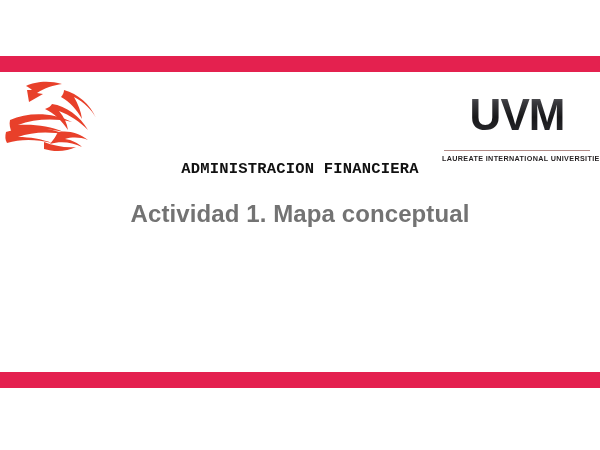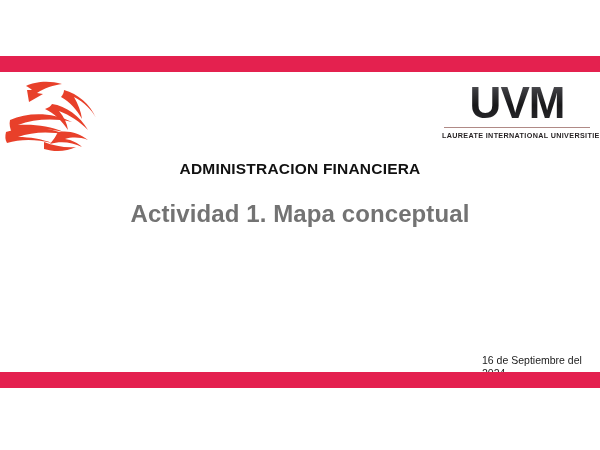--- a/index.html
+++ b/index.html
@@ -53,21 +53,21 @@
     width: 150px;
     height: 62px;
     text-align: center;
   }
   .uvm-wordmark {
     font-family: "Liberation Sans", sans-serif;
     font-weight: bold;
     font-size: 44px;
     letter-spacing: -1px;
     line-height: 46px;
-    margin: 0;
+    margin: 12px;
     background: linear-gradient(180deg, #6f6f73 0%, #3a3a3e 22%, #18181a 55%, #2d2d31 100%);
     -webkit-background-clip: text;
     background-clip: text;
     color: transparent;
     -webkit-text-fill-color: transparent;
   }
   .uvm-rule {
     height: 1px;
     background: #b08a86;
     margin: 1px 2px 3px 2px;
@@ -88,20 +88,21 @@
     top: 160px;
     width: 600px;
     text-align: center;
   }
   .course-title {
     font-size: 15.5px;
     font-weight: bold;
     color: #111111;
     margin: 0;
     letter-spacing: 0.2px;
+    font-family: Liberation Mono, monospace;
   }
   .activity-title {
     font-size: 24px;
     font-weight: bold;
     color: #737373;
     margin: 22px 0 0 0;
     letter-spacing: 0.1px;
   }
 
   
@@ -173,20 +174,16 @@
     <div class="uvm-rule"></div>
     <div class="uvm-tagline">LAUREATE INTERNATIONAL UNIVERSITIES</div>
   </div>
 
   <div class="title-block">
     <div class="course-title">ADMINISTRACION FINANCIERA</div>
     <div class="activity-title">Actividad 1. Mapa conceptual</div>
   </div>
 
 
-  <div class="date-block">
-    <div>16 de Septiembre del</div>
-    <div>2024</div>
-  </div>
 
   <div class="bar bar-bottom"></div>
 
 </div>
 
 </body></html>

